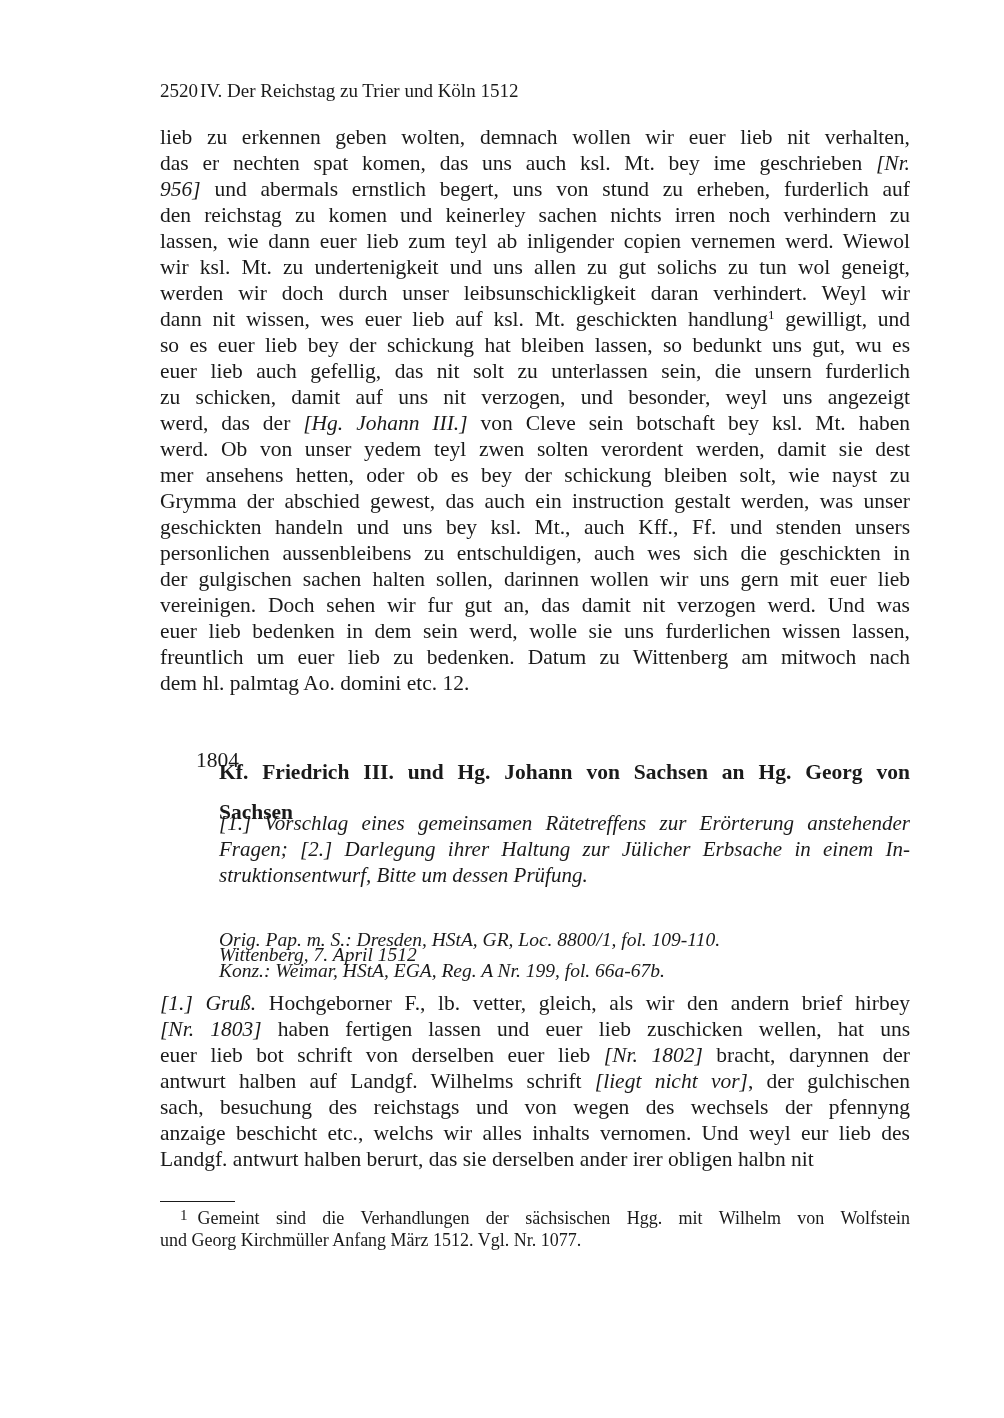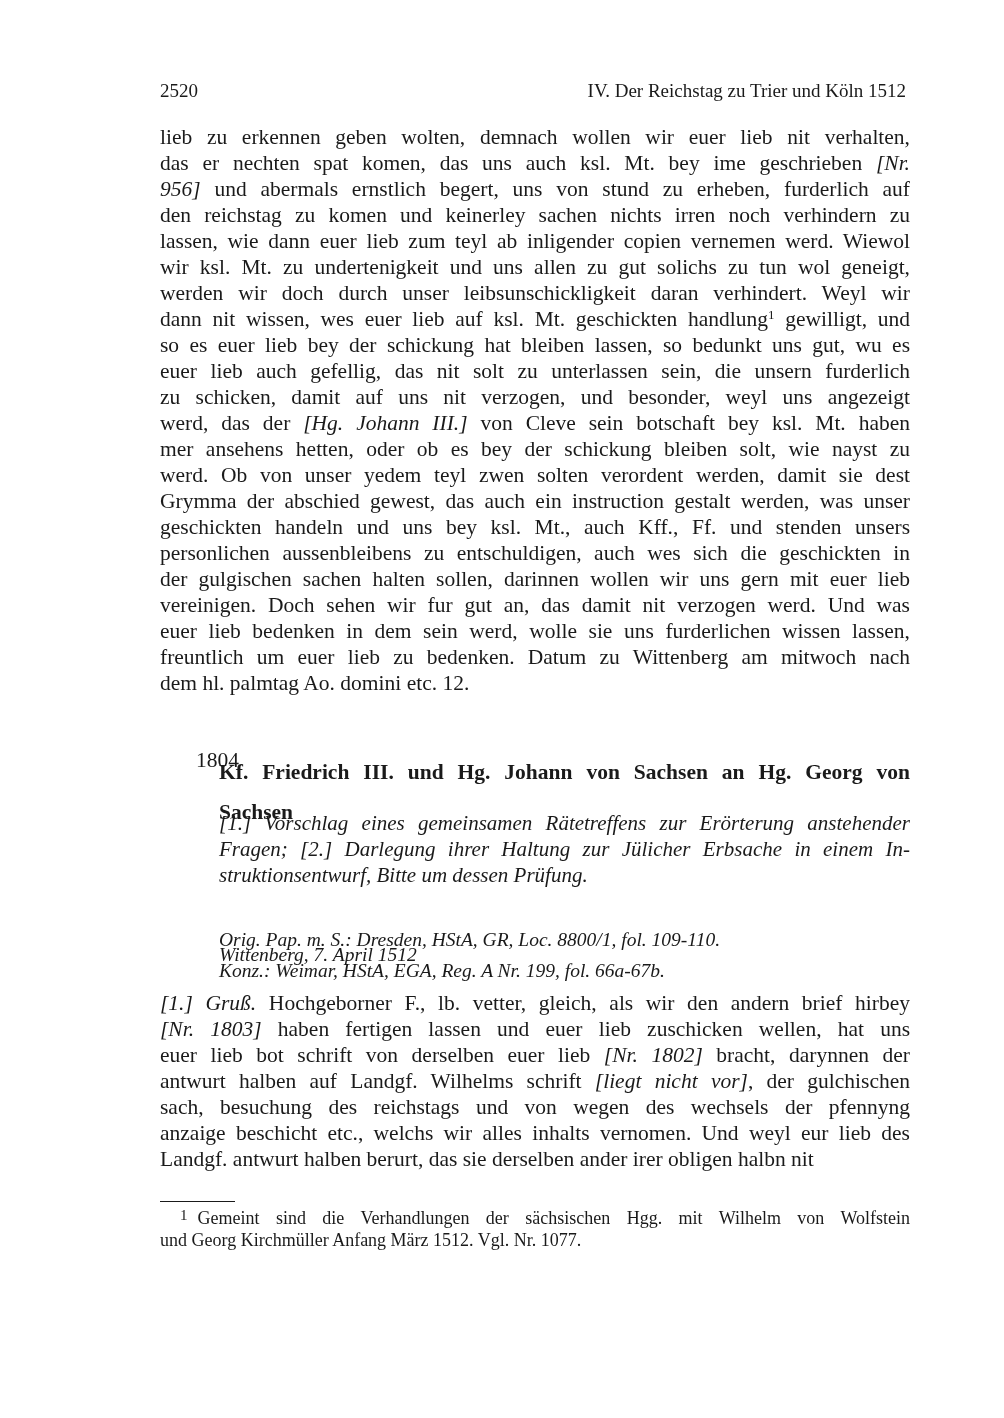--- a/index.html
+++ b/index.html
@@ -2,21 +2,21 @@
 <html><head>
   <meta charset="utf-8">
   <style>
     html, body { margin: 0; padding: 0; background: #ffffff; }
     body { width: 1004px; height: 1418px; position: relative; overflow: hidden;
       font-family: "Liberation Serif", "DejaVu Serif", serif; color: #1a1a1a; }
     .page { position: absolute; left: 0; top: 0; width: 980px; height: 1418px; }
     .running-head { position: absolute; top: 80px; left: 160px; width: 750px; height: 28px;
       font-size: 19px; }
     .page-number { position: absolute; left: 0; top: 0; }
-    .running-title { position: absolute; left: 0; right: 4px; top: 0; text-align: right; padding-left: 40px; }
+    .running-title { position: absolute; left: 0; right: 16px; top: 0; text-align: left; padding-left: 40px; }
 
     .block { position: absolute; left: 160px; width: 750px; }
     .line { display: block; height: 26px; line-height: 26px; font-size: 21.5px;
       text-align: justify; text-align-last: justify; white-space: nowrap; }
     .line.last { text-align-last: left; }
     em, .it { }
 
     .doc-head { position: absolute; left: 160px; width: 750px; top: 746px; }
     .doc-head .hline { height: 28px; line-height: 28px; font-size: 21.5px; font-weight: bold; white-space: nowrap; margin-top: 12px; }
     .doc-num { position: absolute; left: 0; top: 0; font-weight: normal; font-size: 21.5px; line-height: 28px; margin-left: 36px; }
@@ -49,22 +49,22 @@
       <span class="line"><em>956]</em><span> und abermals ernstlich begert, uns von stund zu erheben, furderlich auf</span></span>
       <span class="line"><span>den reichstag zu komen und keinerley sachen nichts irren noch verhindern zu</span></span>
       <span class="line"><span>lassen, wie dann euer lieb zum teyl ab inligender copien vernemen werd. Wiewol</span></span>
       <span class="line"><span>wir ksl. Mt. zu undertenigkeit und uns allen zu gut solichs zu tun wol geneigt,</span></span>
       <span class="line"><span>werden wir doch durch unser leibsunschickligkeit daran verhindert. Weyl wir</span></span>
       <span class="line"><span>dann nit wissen, wes euer lieb auf ksl. Mt. geschickten handlung</span><sup class="fnref">1</sup><span> gewilligt, und</span></span>
       <span class="line"><span>so es euer lieb bey der schickung hat bleiben lassen, so bedunkt uns gut, wu es</span></span>
       <span class="line"><span>euer lieb auch gefellig, das nit solt zu unterlassen sein, die unsern furderlich</span></span>
       <span class="line"><span>zu schicken, damit auf uns nit verzogen, und besonder, weyl uns angezeigt</span></span>
       <span class="line"><span>werd, das der </span><em>[Hg. Johann III.]</em><span> von Cleve sein botschaft bey ksl. Mt. haben</span></span>
+      <span class="line"><span>werd. Ob von unser yedem teyl zwen solten verordent werden, damit sie dest</span></span>
       <span class="line"><span>mer ansehens hetten, oder ob es bey der schickung bleiben solt, wie nayst zu</span></span>
-      <span class="line"><span>werd. Ob von unser yedem teyl zwen solten verordent werden, damit sie dest</span></span>
       <span class="line"><span>Grymma der abschied gewest, das auch ein instruction gestalt werden, was unser</span></span>
       <span class="line"><span>geschickten handeln und uns bey ksl. Mt., auch Kff., Ff. und stenden unsers</span></span>
       <span class="line"><span>personlichen aussenbleibens zu entschuldigen, auch wes sich die geschickten in</span></span>
       <span class="line"><span>der gulgischen sachen halten sollen, darinnen wollen wir uns gern mit euer lieb</span></span>
       <span class="line"><span>vereinigen. Doch sehen wir fur gut an, das damit nit verzogen werd. Und was</span></span>
       <span class="line"><span>euer lieb bedenken in dem sein werd, wolle sie uns furderlichen wissen lassen,</span></span>
       <span class="line"><span>freuntlich um euer lieb zu bedenken. Datum zu Wittenberg am mitwoch nach</span></span>
       <span class="line last"><span>dem hl. palmtag Ao. domini etc. 12.</span></span>
     </div>
 

